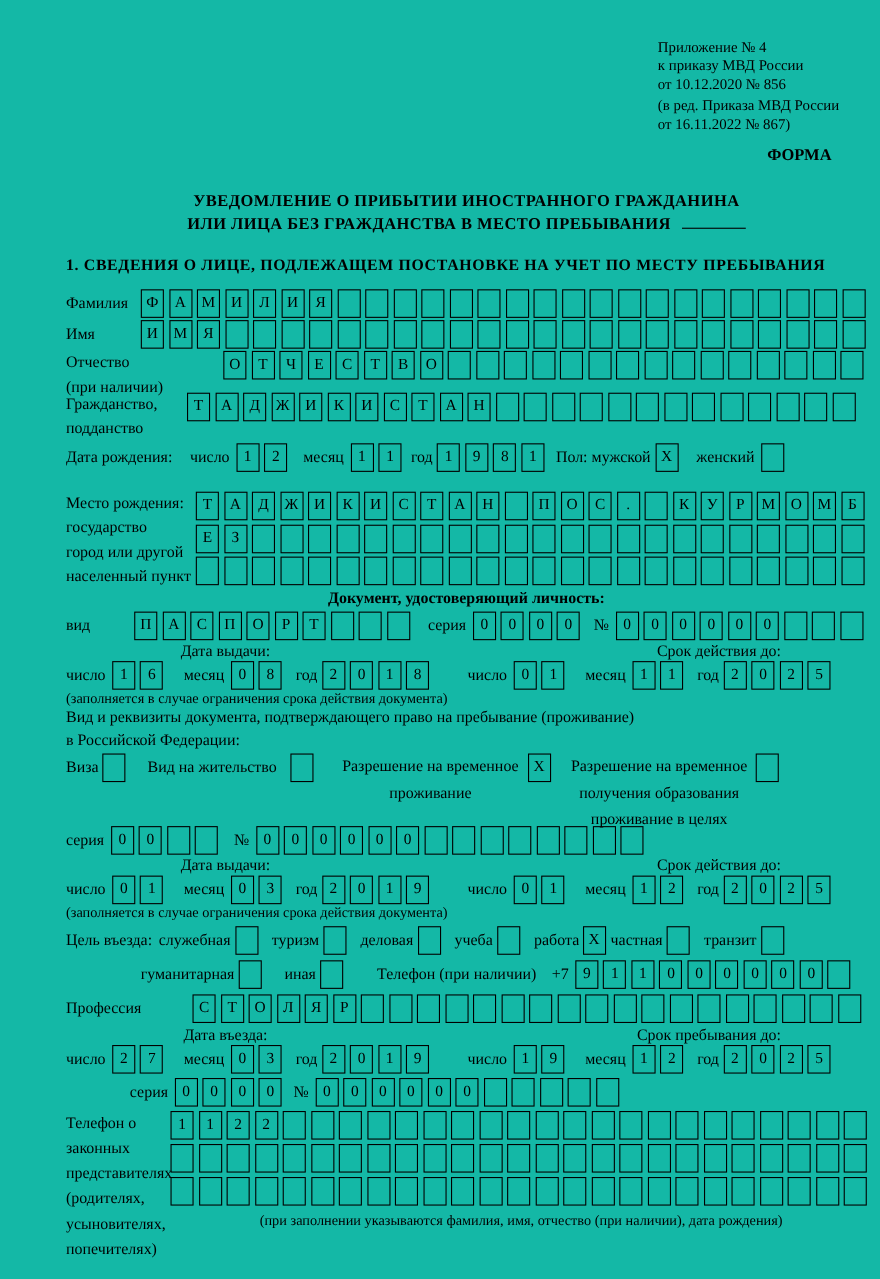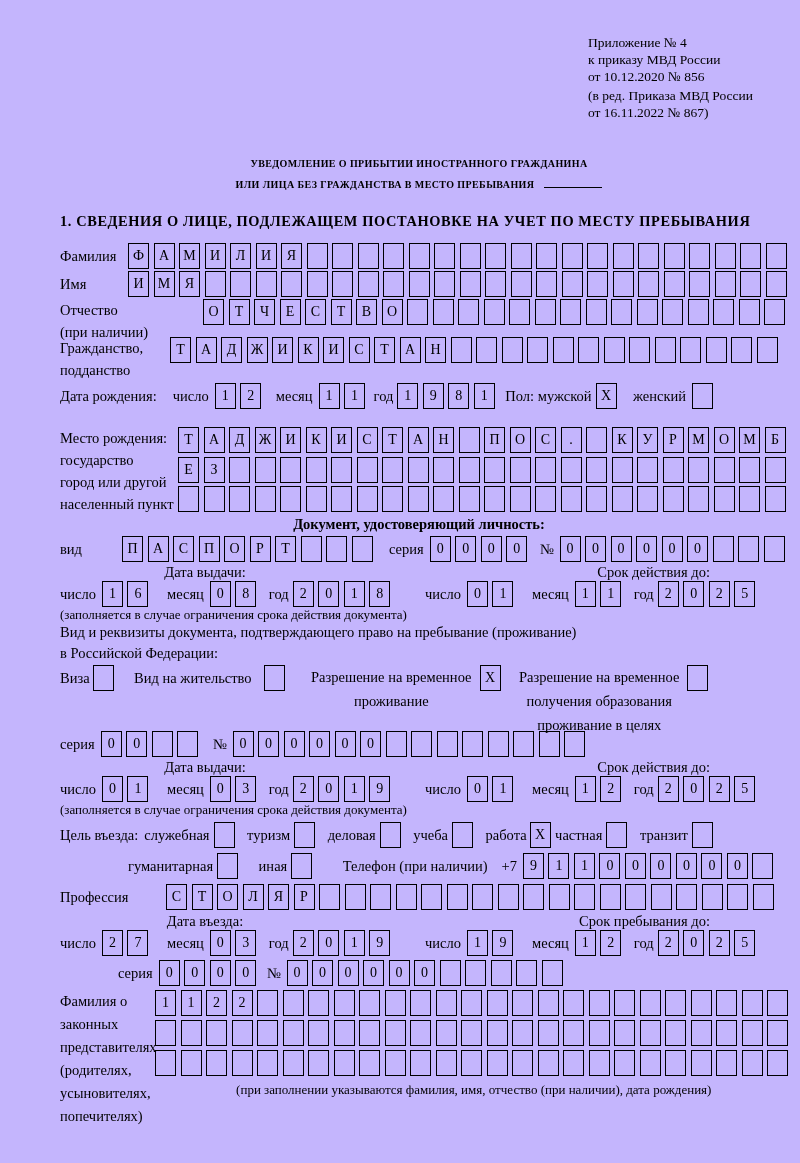--- a/index.html
+++ b/index.html
@@ -1,25 +1,25 @@
 <!DOCTYPE html>
 <html><head>
 <meta charset="utf-8">
 <style>
   * { box-sizing: border-box; }
   html, body { margin: 0; padding: 0; background: #fff; }
   .page {
-    width: 800px; height: 1163px; background: #c4b5fd; color: #000;
+    width: 800px; height: 1163px; background: #14b8a6; color: #000;
     font-family: "Liberation Serif", "DejaVu Serif", serif;
-    padding: 34px 22px 0 60px; overflow: hidden; position: relative;
+    padding: 34px 12px 0 60px; overflow: hidden; position: relative;
   }
   .hdr { width: 190px; margin-left: auto; font-size: 13.5px; line-height: 17px; }
   .amend { margin-top: 2px; }
   .forma { text-align: right; padding-right: 32px; font-weight: bold; font-size: 15px; margin-top: 12px; height: 20px; }
-  .title { text-align: center; font-weight: bold; font-size: 10px; line-height: 21px; margin-top: 32px; letter-spacing: 0.4px; }
+  .title { text-align: center; font-weight: bold; font-size: 15px; line-height: 21px; margin-top: 20px; letter-spacing: 0.4px; }
   .uline { display: inline-block; width: 58px; border-bottom: 1.6px solid #000; margin-left: 10px; }
   .sect { font-weight: bold; font-size: 14.4px; margin-top: 18px; height: 18px; white-space: nowrap; letter-spacing: 0.6px; }
   .frow { display: flex; align-items: flex-start; }
   .lbl { font-size: 14.5px; line-height: 26px; white-space: nowrap; }
   .lbl2 { font-size: 14.5px; line-height: 22px; white-space: nowrap; flex: none; }
   .lbl3 { font-size: 14.5px; line-height: 23px; white-space: nowrap; flex: none; }
   .cells { display: flex; flex: none; }
   .cell {
     flex: none; display: inline-flex; align-items: center; justify-content: center;
     width: 21px; height: 26px; border: 1.5px solid #000; margin-right: 4.5px;
@@ -48,20 +48,21 @@
 <div class="page">
 
   <div class="hdr">
     <div>Приложение № 4</div>
     <div>к приказу МВД России</div>
     <div>от 10.12.2020 № 856</div>
     <div class="amend">(в ред. Приказа МВД России</div>
     <div>от 16.11.2022 № 867)</div>
   </div>
 
+  <div class="forma">ФОРМА</div>
 
   <div class="title">
     <div>УВЕДОМЛЕНИЕ О ПРИБЫТИИ ИНОСТРАННОГО ГРАЖДАНИНА</div>
     <div><span>ИЛИ ЛИЦА БЕЗ ГРАЖДАНСТВА В МЕСТО ПРЕБЫВАНИЯ</span><span class="uline"></span></div>
   </div>
 
   <div class="sect">1. СВЕДЕНИЯ О ЛИЦЕ, ПОДЛЕЖАЩЕМ ПОСТАНОВКЕ НА УЧЕТ ПО МЕСТУ ПРЕБЫВАНИЯ</div>
 
   <div class="frow" style="margin-top:12px">
     <div class="lbl w68">Фамилия</div>
@@ -652,21 +653,21 @@
         <span class="cell"></span>
         <span class="cell"></span>
         <span class="cell"></span>
         <span class="cell"></span>
         <span class="cell"></span>
       </span>
   </div>
 
   <div class="frow" style="margin-top:4px">
     <div class="lbl3 w95">
-      <div>Фамилия о</div>
+      <div>Телефон о</div>
       <div>законных</div>
       <div>представителях</div>
       <div>(родителях,</div>
       <div>усыновителях,</div>
       <div>попечителях)</div>
     </div>
     <div>
       <div class="cells" style="margin-bottom:4px">
           <span class="cell">1</span>
           <span class="cell">1</span>

